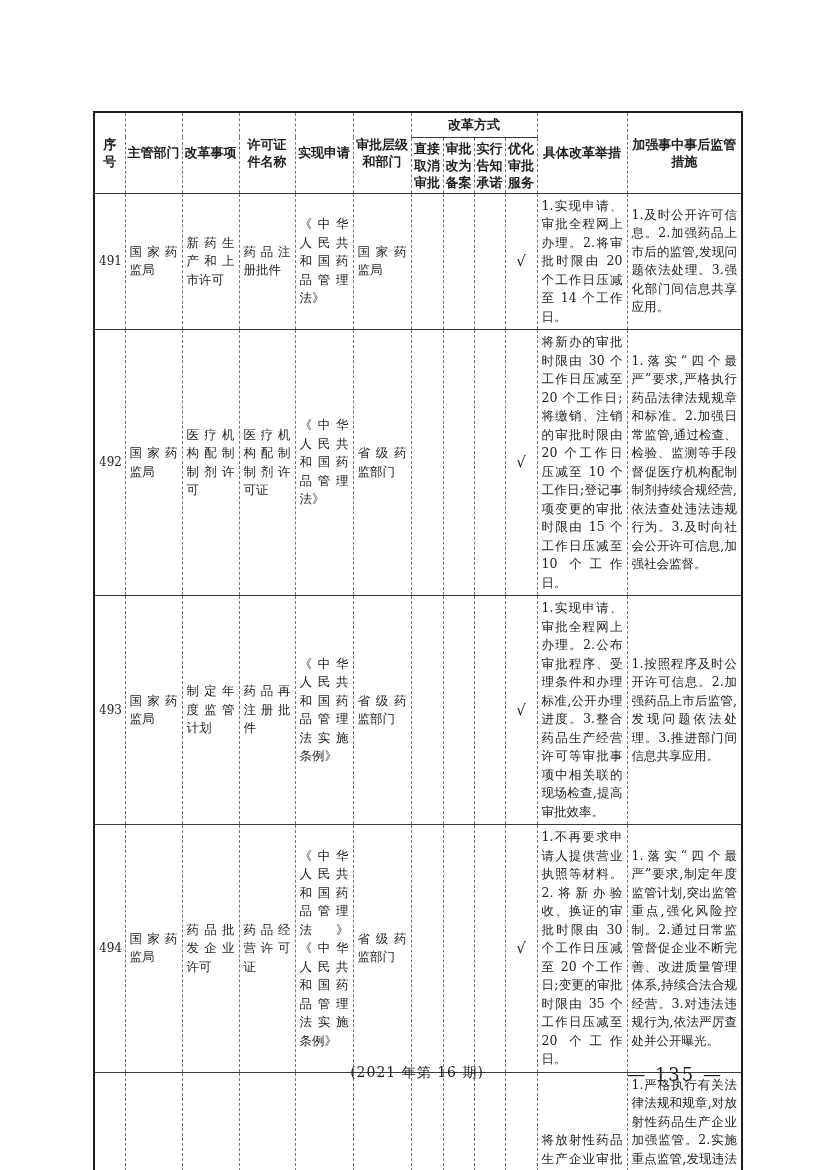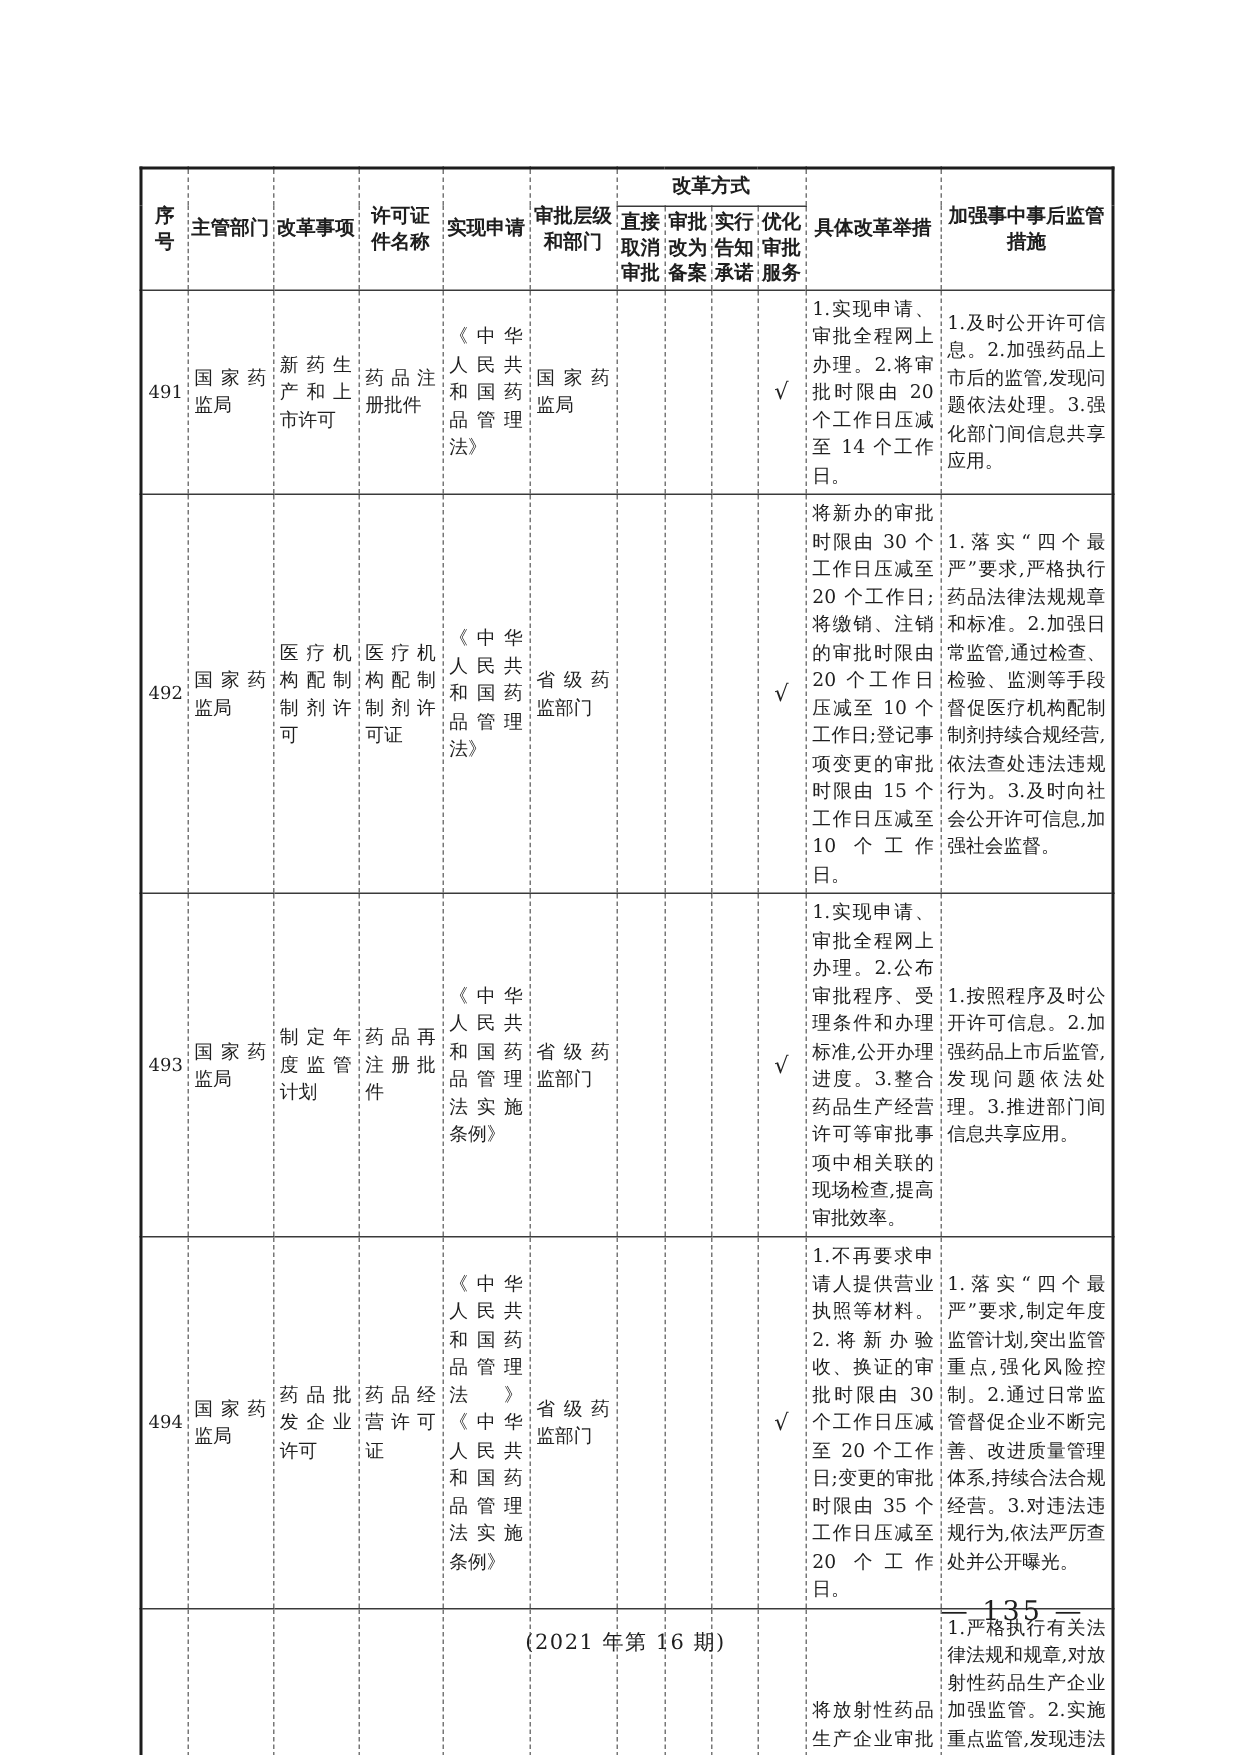--- a/index.html
+++ b/index.html
@@ -32,21 +32,21 @@
   td.check{text-align:center;font-size:15px;color:#222;padding:0;}
   tr.h1{height:25px;}
   tr.h2{height:51px;}
   tr.r491{height:95px;}
   tr.r492{height:180px;}
   tr.r493{height:183px;}
   tr.r494{height:183px;}
   tr.r495{height:228px;}
   .footer-issue{
     position:absolute;left:93px;top:1064px;width:648px;text-align:center;
-    font-size:14px;letter-spacing:1px;margin-top:22px;
+    font-size:14px;letter-spacing:1px;
   }
   .footer-page{
     position:absolute;top:1064px;right:104px;font-size:18px;letter-spacing:2px;
   }
 </style>
 </head>
 <body>
 
 <div class="table-wrap">
   <table class="doc-table">

